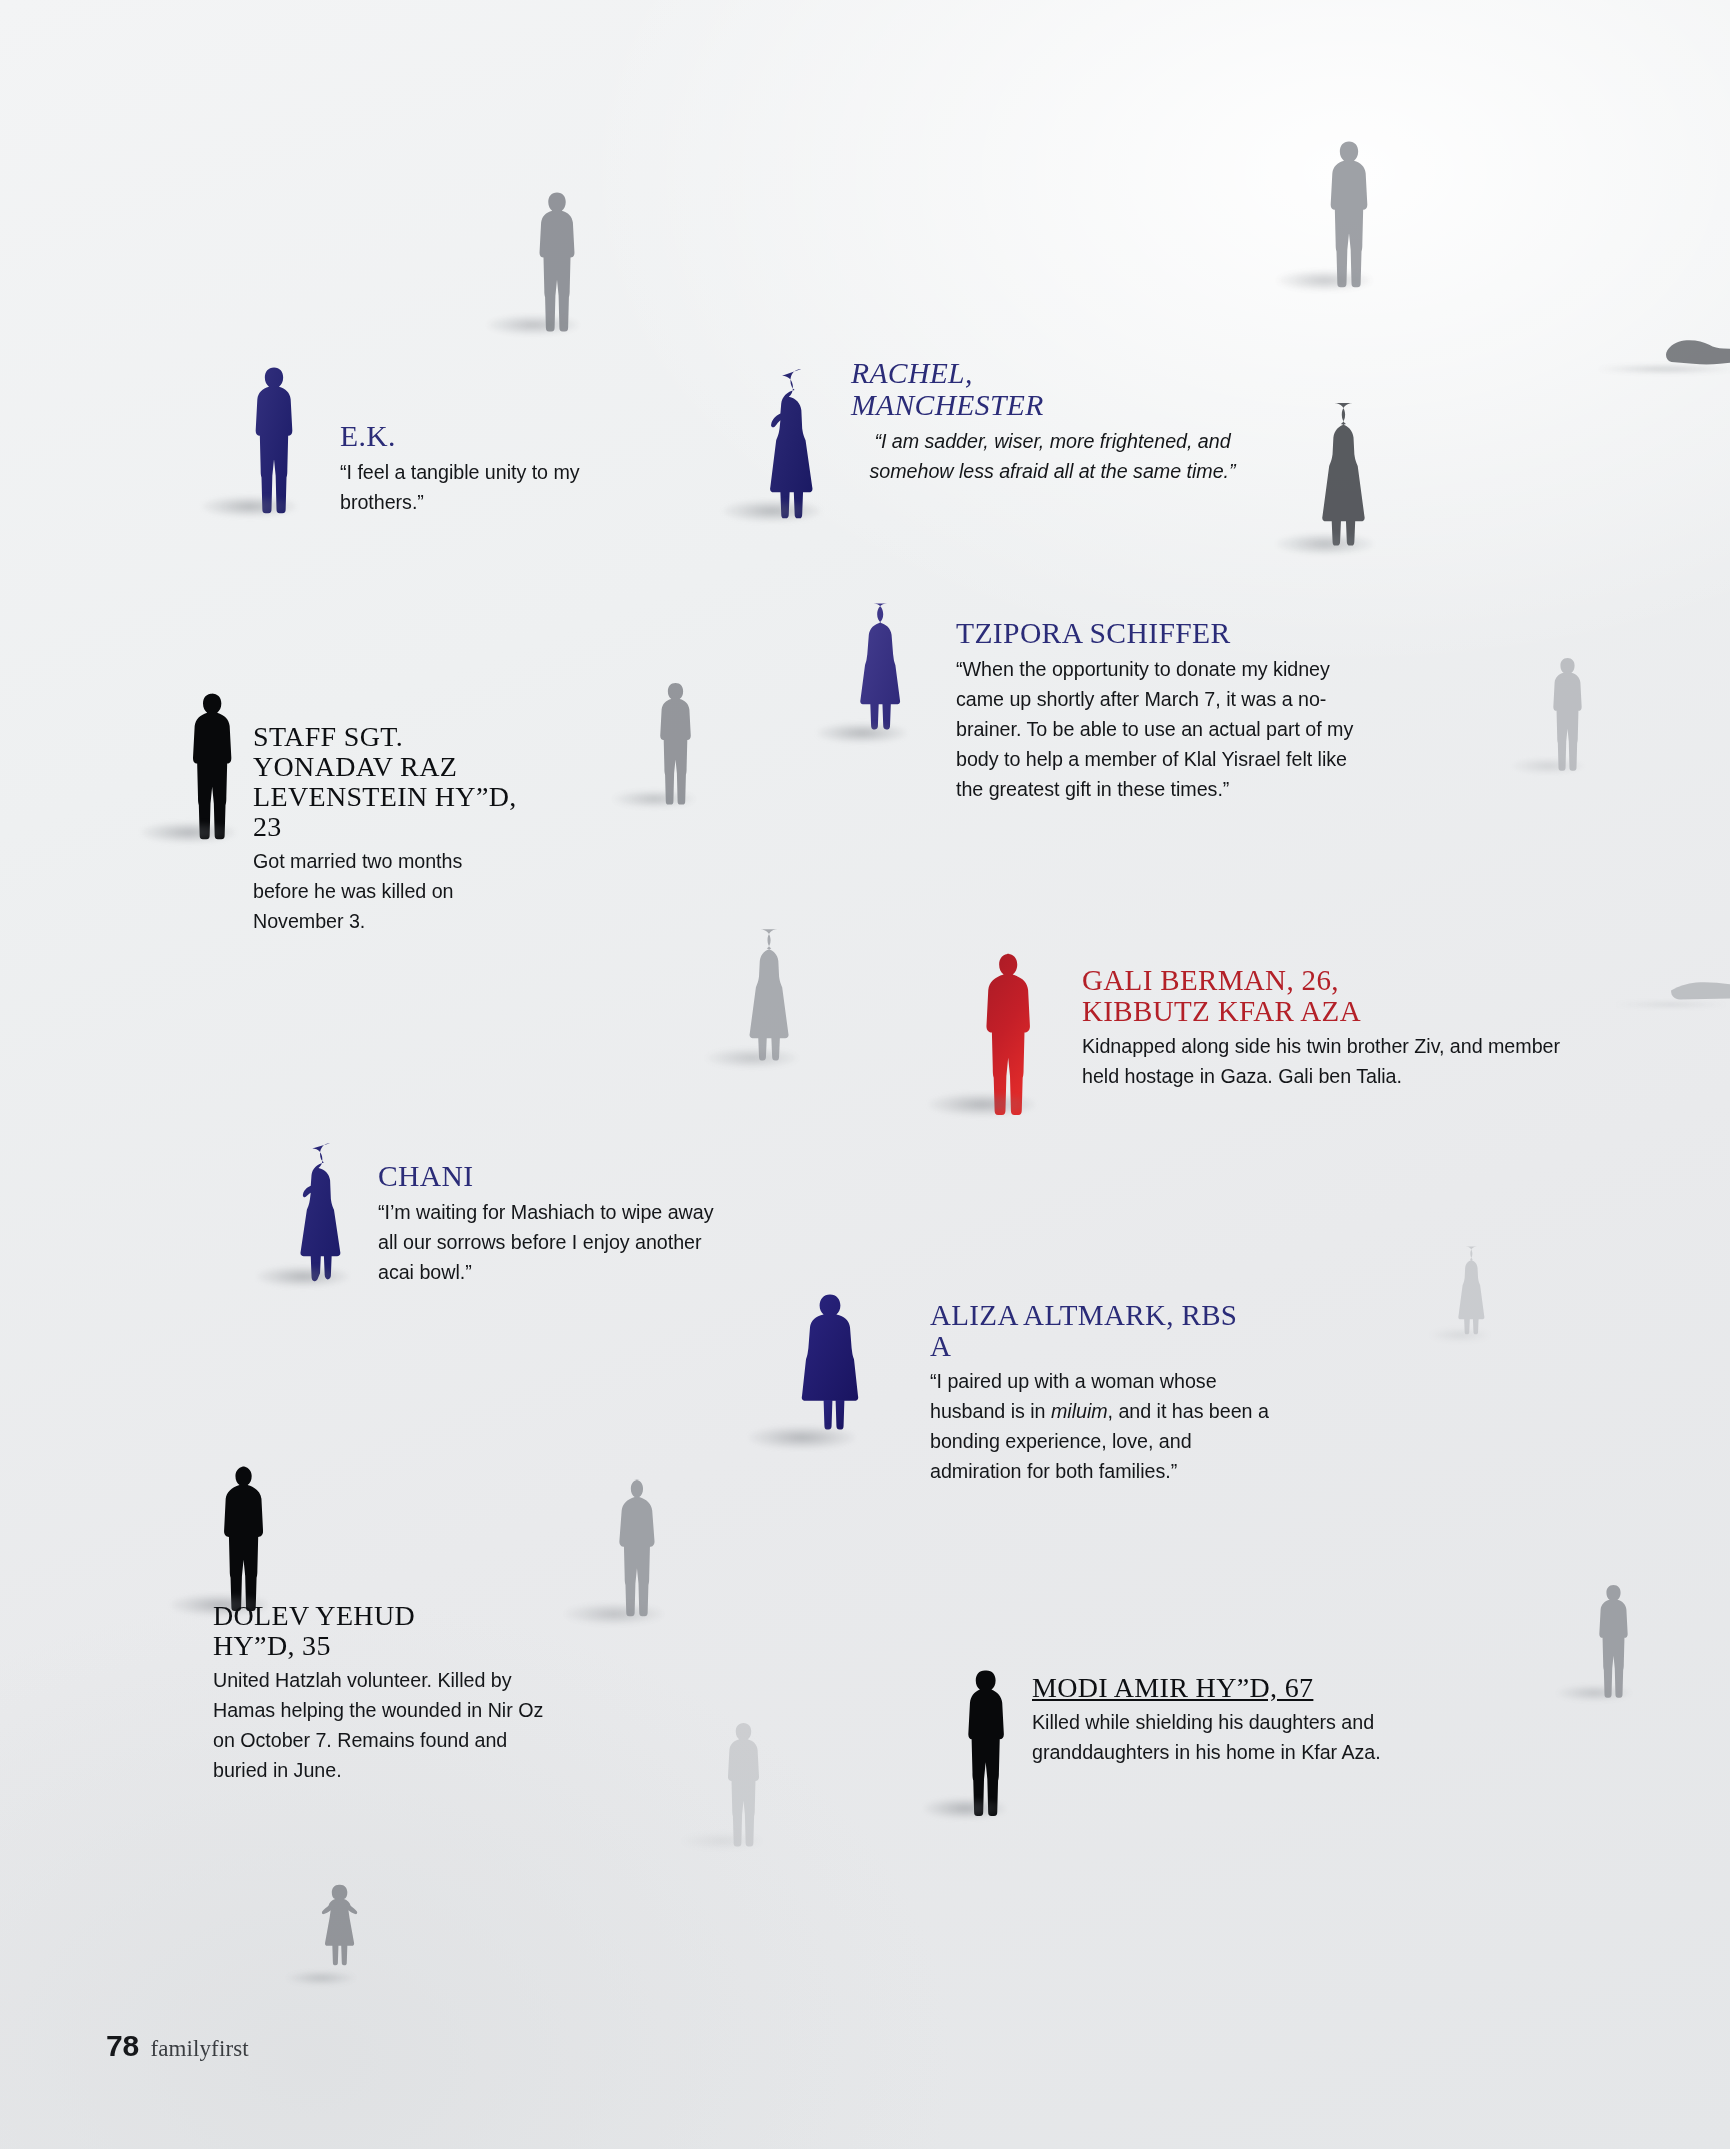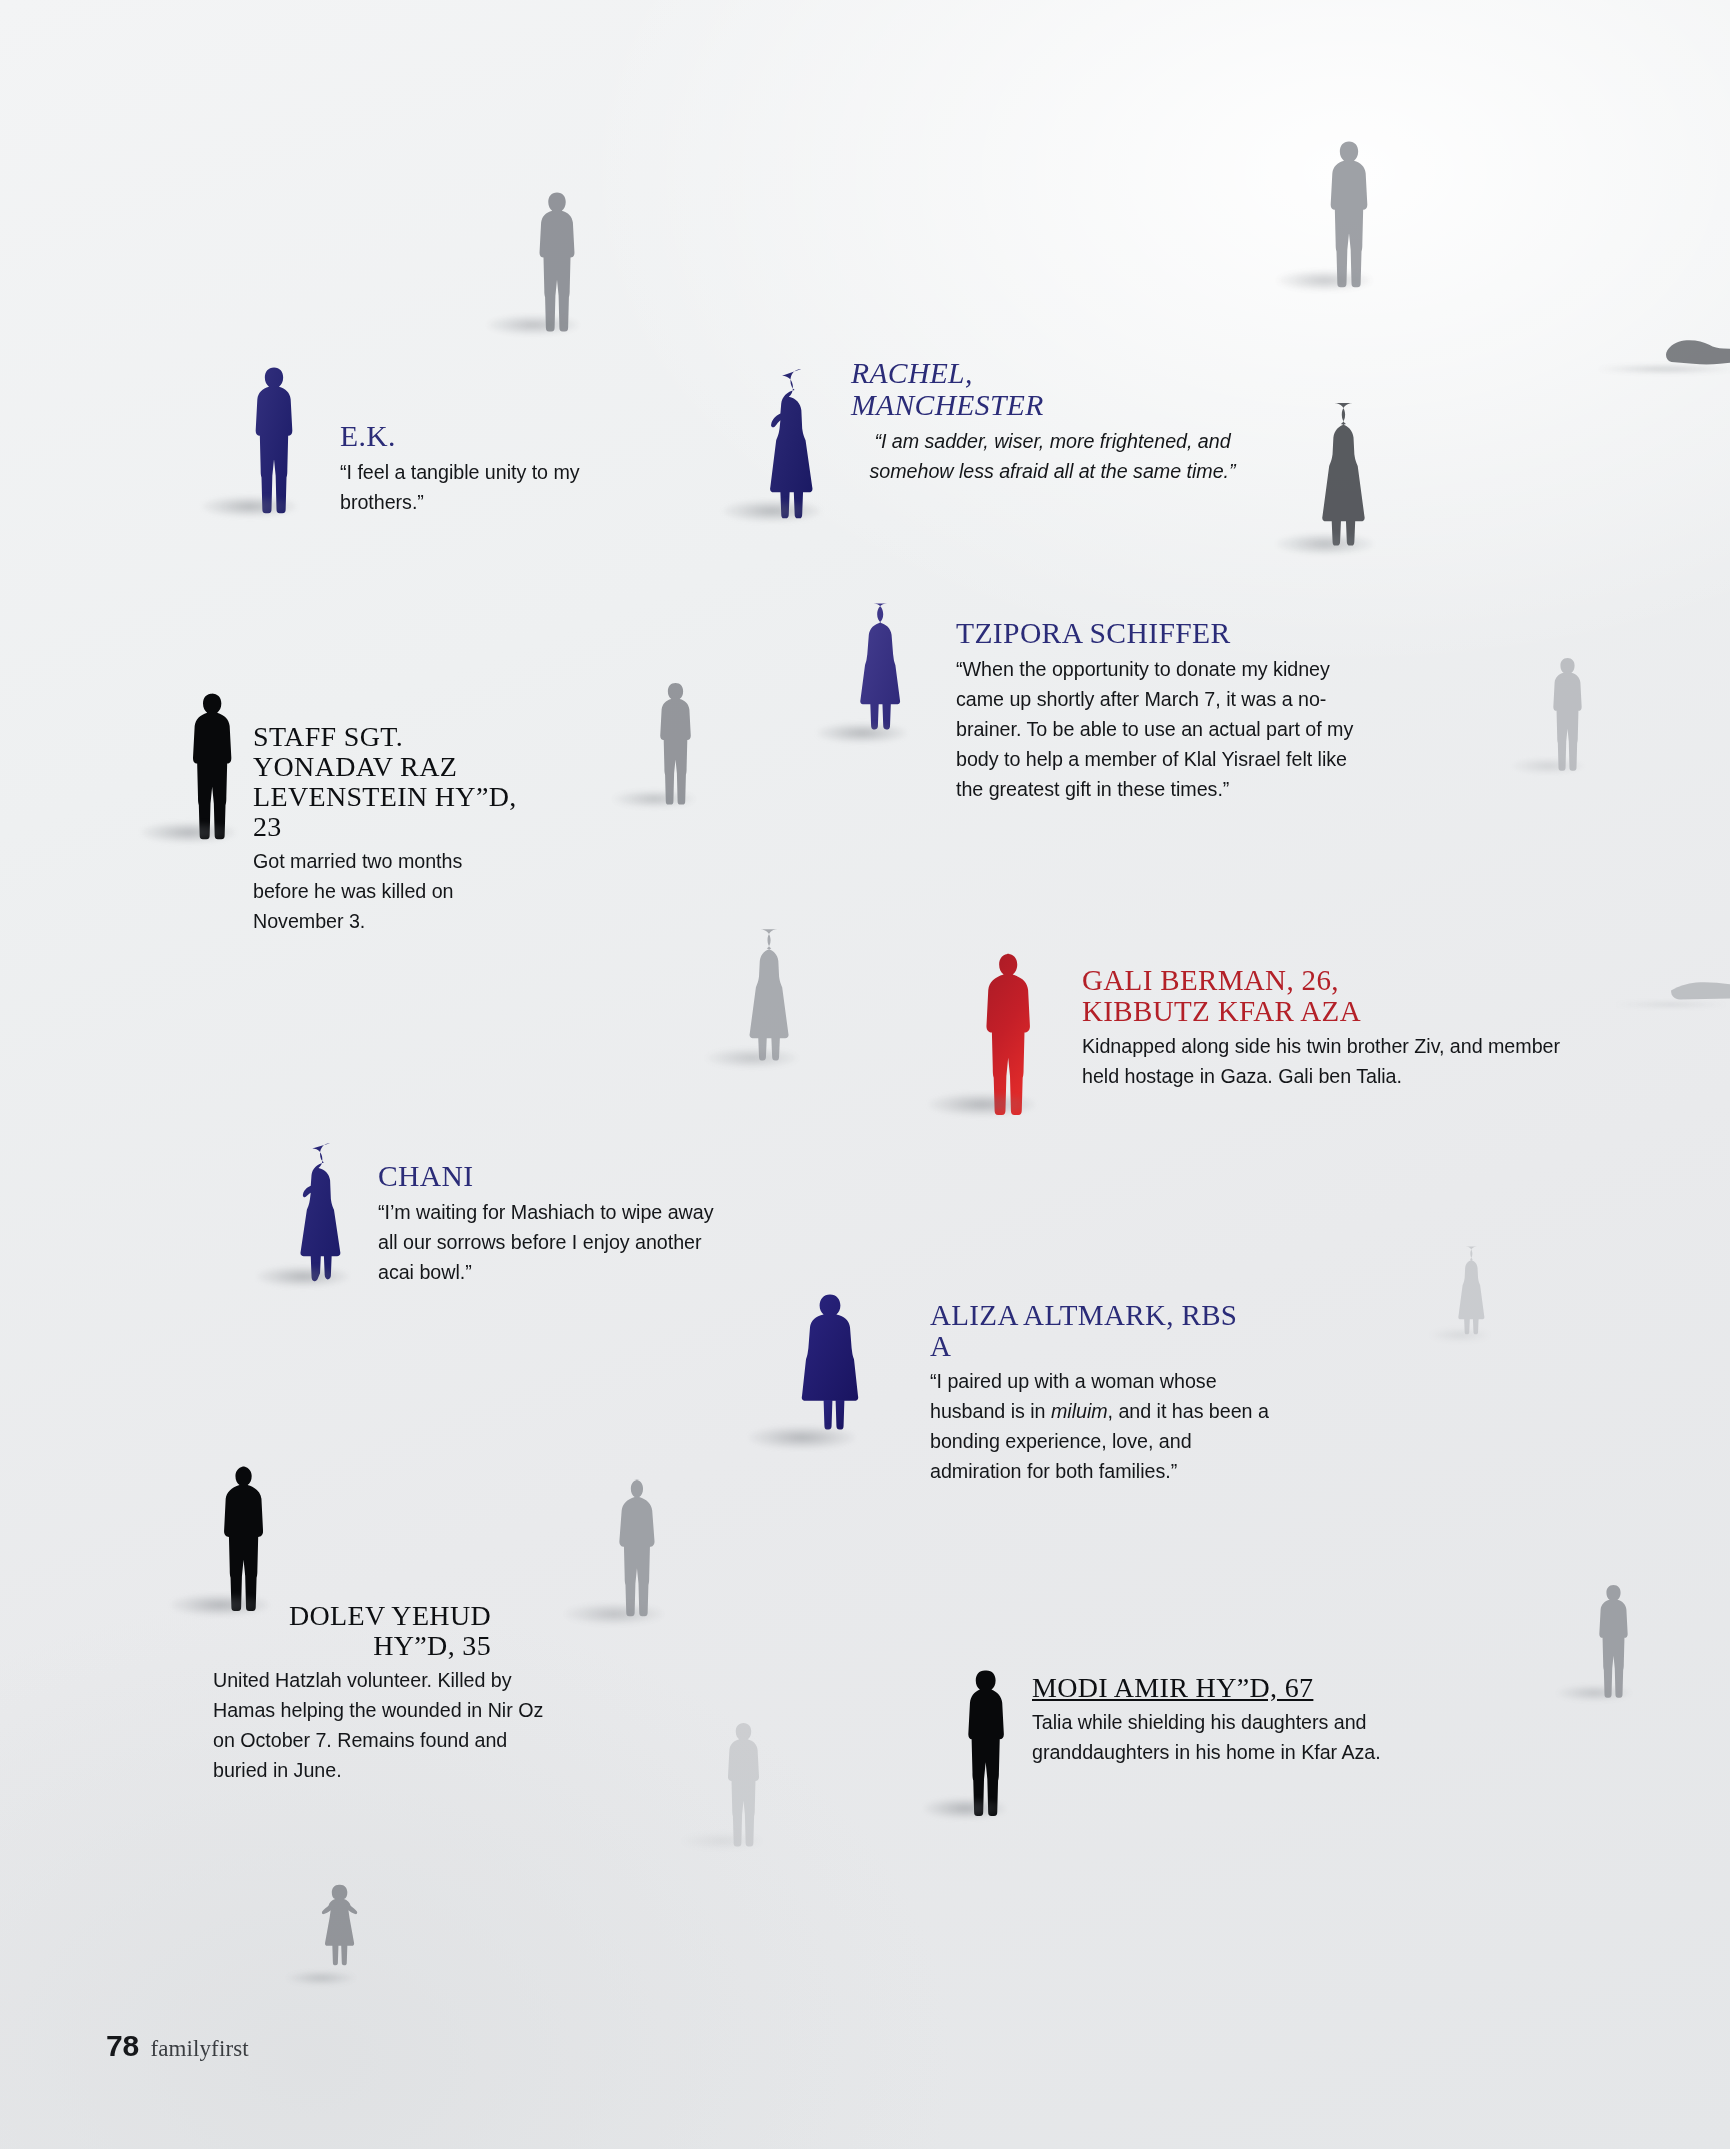--- a/index.html
+++ b/index.html
@@ -317,27 +317,27 @@
     <div class="entry-name name-navy" style="font-size:29.6px;">CHANI</div>
     <div class="entry-body" style="width:340px;">“I’m waiting for Mashiach to wipe away all our sorrows before I enjoy another acai bowl.”</div>
   </div>
 
   <div class="entry" style="left:930px; top:1300px; width:349px;">
     <div class="entry-name name-navy" style="font-size:29px; max-width:322px;">ALIZA ALTMARK, RBS A</div>
     <p class="entry-body" style="width:340px;"><span>“I paired up with a woman whose husband is in </span><em>miluim</em><span>, and it has been a bonding experience, love, and admiration for both families.”</span></p>
   </div>
 
   <div class="entry" style="left:213px; top:1601px; width:340px;">
-    <div class="entry-name name-black" style="font-size:28px; max-width:278px;text-align:right;">DOLEV YEHUD HY”D, 35</div>
+    <div class="entry-name name-black" style="font-size:28px; max-width:278px;">DOLEV YEHUD HY”D, 35</div>
     <div class="entry-body" style="width:331px;">United Hatzlah volunteer. Killed by Hamas helping the wounded in Nir Oz on October 7. Remains found and buried in June.</div>
   </div>
 
   <div class="entry" style="left:1032px; top:1673px; width:376px;">
     <div class="entry-name name-black" style="font-size:28px; max-width:385px;text-decoration:underline;">MODI AMIR HY”D, 67</div>
-    <div class="entry-body" style="width:367px;">Talia while shielding his daughters and granddaughters in his home in Kfar Aza.</div>
+    <div class="entry-body" style="width:367px;">Killed while shielding his daughters and granddaughters in his home in Kfar Aza.</div>
   </div>
 
   <div id="footer">
     <span class="pageno">78</span>
     <span class="brand">familyfirst</span>
   </div>
 
 </div>
 
 

